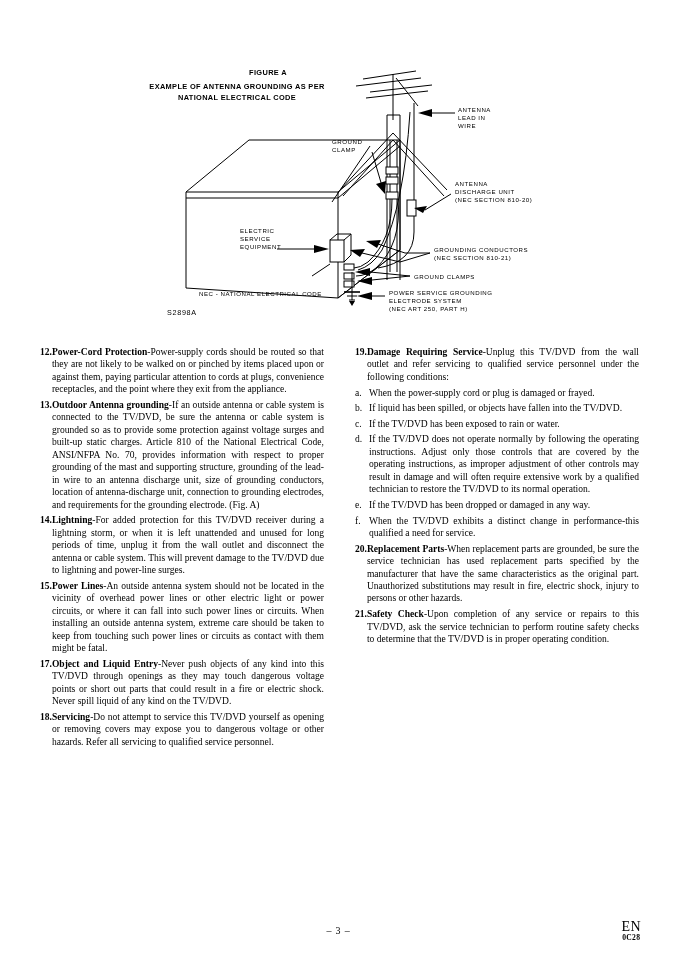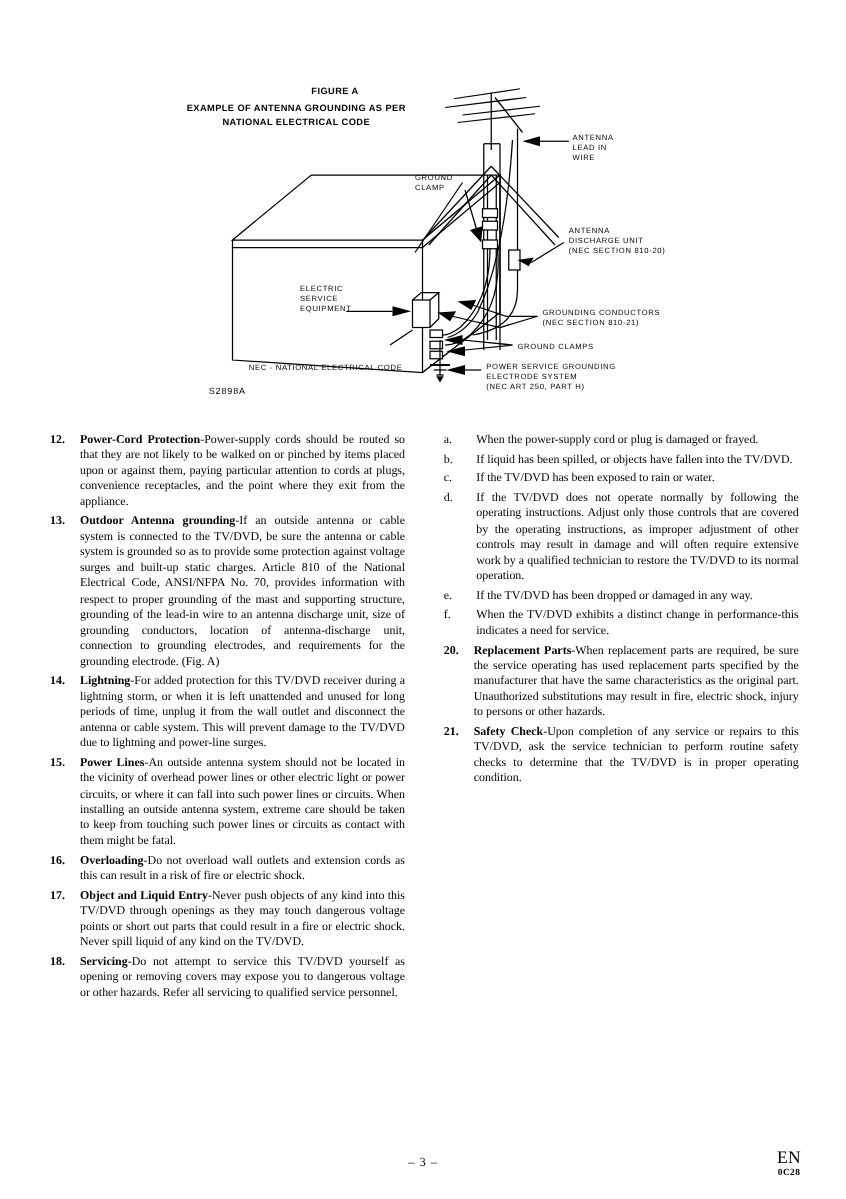--- a/index.html
+++ b/index.html
@@ -79,21 +79,20 @@
     flex: 0 0 auto;
     white-space: nowrap;
   }
   .item.letter .num {
     font-weight: normal;
     width: 14px;
   }
   .item .body {
     flex: 1 1 auto;
     hyphens: manual;
-    margin-left: 12px;
   }
   .item .lead {
     font-weight: bold;
   }
 
   
   #page-number {
     position: absolute;
     left: 0;
     top: 925px;
@@ -293,33 +292,33 @@
       </div>
       <div class="item">
         <span class="num">14.</span>
         <span class="body"><span class="lead">Lightning</span><span>-For added protection for this TV/DVD receiver during a lightning storm, or when it is left unattended and unused for long periods of time, unplug it from the wall outlet and disconnect the antenna or cable system. This will prevent damage to the TV/DVD due to lightning and power-line surges.</span></span>
       </div>
       <div class="item">
         <span class="num">15.</span>
         <span class="body"><span class="lead">Power Lines</span><span>-An outside antenna system should not be located in the vicinity of overhead power lines or other electric light or power circuits, or where it can fall into such power lines or circuits. When installing an outside antenna system, extreme care should be taken to keep from touching such power lines or circuits as contact with them might be fatal.</span></span>
       </div>
       <div class="item">
-        <span class="num">16.</span>
-        <span class="body"><span class="lead">Overloading</span><span>-Do not overload wall outlets and extension cords as this can result in a risk of fire or electric shock.</span></span>
-      </div>
-      <div class="item">
         <span class="num">17.</span>
         <span class="body"><span class="lead">Object and Liquid Entry</span><span>-Never push objects of any kind into this TV/DVD through openings as they may touch dangerous voltage points or short out parts that could result in a fire or electric shock. Never spill liquid of any kind on the TV/DVD.</span></span>
       </div>
       <div class="item">
         <span class="num">18.</span>
         <span class="body"><span class="lead">Servicing</span><span>-Do not attempt to service this TV/DVD yourself as opening or removing covers may expose you to dangerous voltage or other hazards. Refer all servicing to qualified service personnel.</span></span>
       </div>
     </div>
   <div class="col" id="col-right">
+      <div class="item">
+        <span class="num">19.</span>
+        <span class="body"><span class="lead">Damage Requiring Service</span><span>-Unplug this TV/DVD from the wall outlet and refer servicing to qualified service personnel under the following conditions:</span></span>
+      </div>
       <div class="item letter">
         <span class="num">a.</span>
         <span class="body"><span>When the power-supply cord or plug is damaged or frayed.</span></span>
       </div>
       <div class="item letter">
         <span class="num">b.</span>
         <span class="body"><span>If liquid has been spilled, or objects have fallen into the TV/DVD.</span></span>
       </div>
       <div class="item letter">
         <span class="num">c.</span>
@@ -328,25 +327,25 @@
       <div class="item letter">
         <span class="num">d.</span>
         <span class="body"><span>If the TV/DVD does not operate normally by following the operating instructions. Adjust only those controls that are covered by the operating instructions, as improper adjustment of other controls may result in damage and will often require extensive work by a qualified technician to restore the TV/DVD to its normal operation.</span></span>
       </div>
       <div class="item letter">
         <span class="num">e.</span>
         <span class="body"><span>If the TV/DVD has been dropped or damaged in any way.</span></span>
       </div>
       <div class="item letter">
         <span class="num">f.</span>
-        <span class="body"><span>When the TV/DVD exhibits a distinct change in performance-this indicates a need for service.</span></span>
+        <span class="body"><span>When the TV/DVD exhibits a distinct change in performance-this qualified a need for service.</span></span>
       </div>
       <div class="item">
         <span class="num">20.</span>
-        <span class="body"><span class="lead">Replacement Parts</span><span>-When replacement parts are required, be sure the service operating has used replacement parts specified by the manufacturer that have the same characteristics as the original part. Unauthorized substitutions may result in fire, electric shock, injury to persons or other hazards.</span></span>
+        <span class="body"><span class="lead">Replacement Parts</span><span>-When replacement parts are grounded, be sure the service technician has used replacement parts specified by the manufacturer that have the same characteristics as the original part. Unauthorized substitutions may result in fire, electric shock, injury to persons or other hazards.</span></span>
       </div>
       <div class="item">
         <span class="num">21.</span>
         <span class="body"><span class="lead">Safety Check</span><span>-Upon completion of any service or repairs to this TV/DVD, ask the service technician to perform routine safety checks to determine that the TV/DVD is in proper operating condition.</span></span>
       </div>
     </div>
 </div>
 
 <div id="page-number">– 3 –</div>
 <div id="footer-right">

